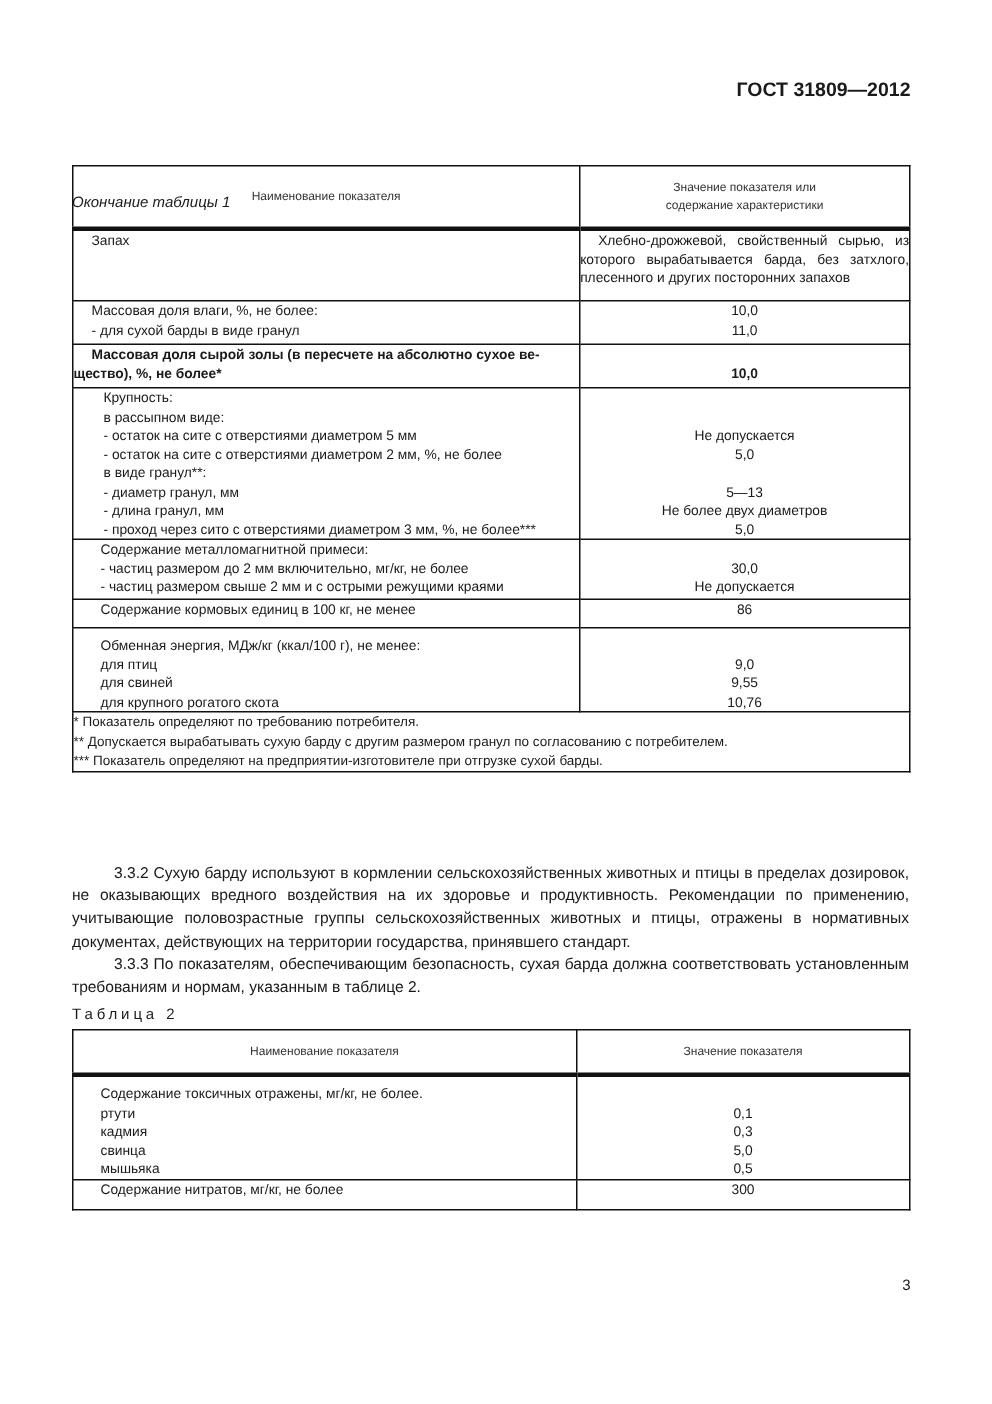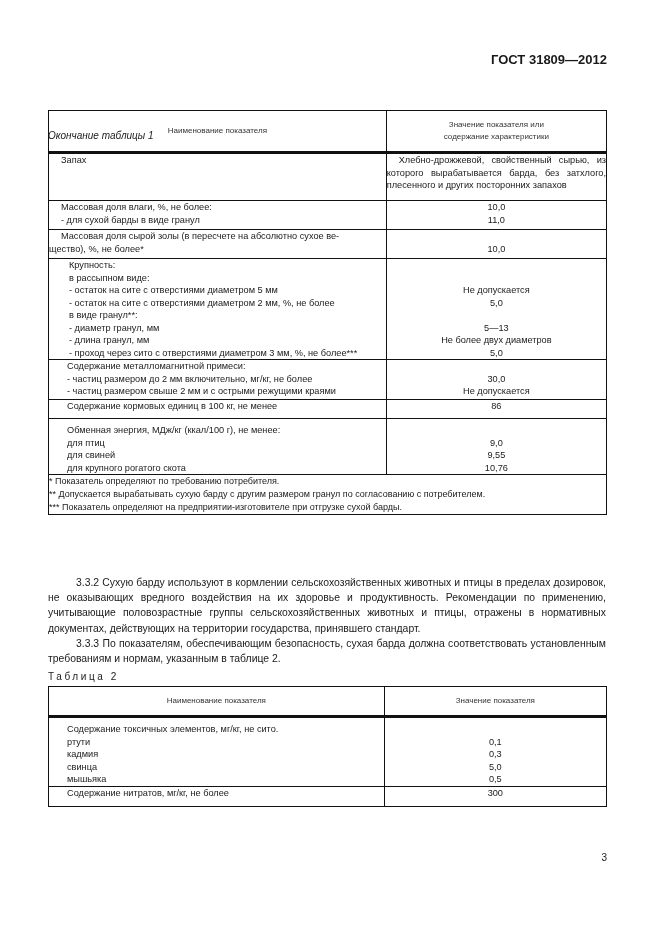--- a/index.html
+++ b/index.html
@@ -57,21 +57,21 @@
       <div class="ind line">- для сухой барды в виде гранул</div>
     </td>
     <td class="val">
       <div class="line">10,0</div>
       <div class="line">11,0</div>
     </td>
   </tr>
 
 
 
-  <tr style="height:29px;">
+  <tr style="height:29px;font-weight:bold;">
     <td class="lbl">
       <div class="ind line">Массовая доля сырой золы (в пересчете на абсолютно сухое ве-</div>
       <div class="line">щество), %, не более*</div>
     </td>
     <td class="val">
       <div class="line" style="height:12.5px;"></div>
       <div class="line">10,0</div>
     </td>
   </tr>
 
@@ -157,21 +157,21 @@
       <col style="width:336px">
       <col style="width:223px">
     </colgroup>
   <tbody>
       <tr class="head" style="height:30px;">
     <th>Наименование показателя</th>
     <th>Значение показателя</th>
   </tr>
   <tr style="height:62px;">
     <td class="lbl" style="padding-left:18px; padding-top:5px;">
-      <div class="line">Содержание токсичных элементов, мг/кг, не сито.</div>
+      <div class="line">Содержание токсичных отражены, мг/кг, не более.</div>
       <div class="line">ртути</div>
       <div class="line">кадмия</div>
       <div class="line">свинца</div>
       <div class="line">мышьяка</div>
     </td>
     <td class="val" style="padding-top:5px;">
       <div class="line" style="height:12.5px;"></div>
       <div class="line">0,1</div>
       <div class="line">0,3</div>
       <div class="line">5,0</div>

